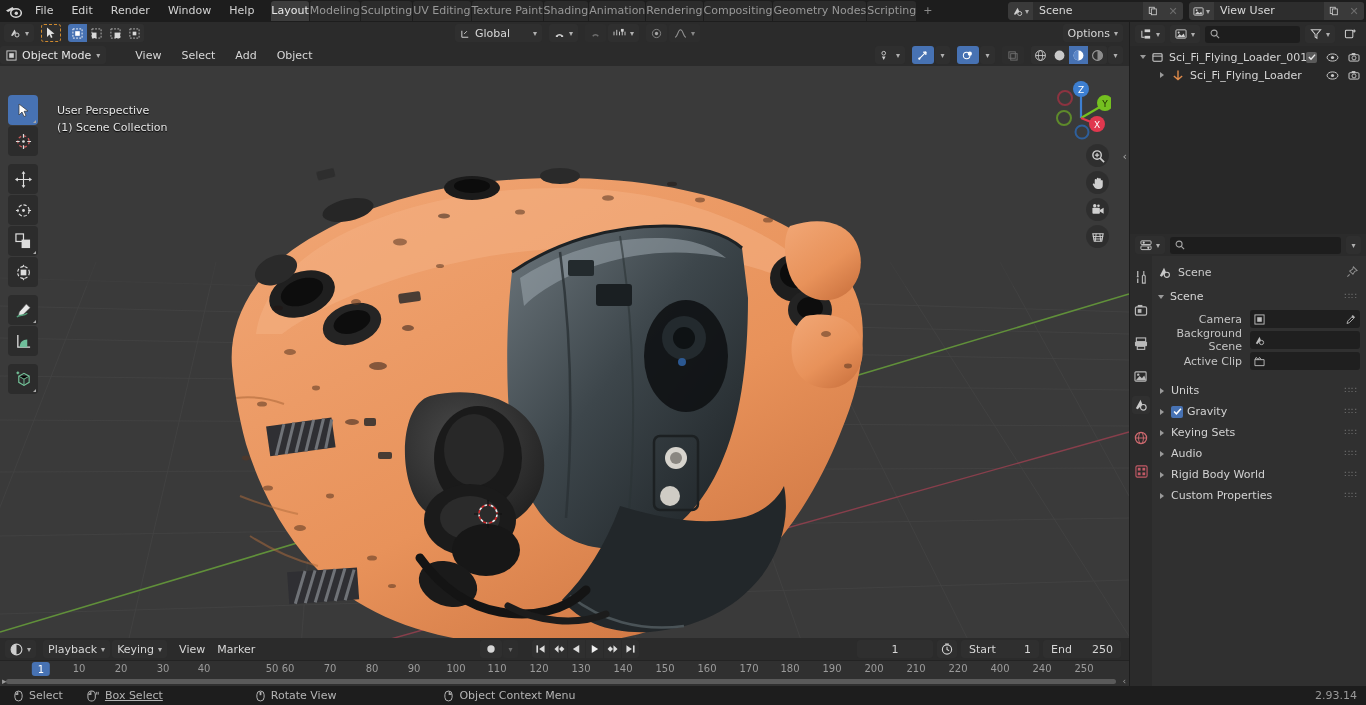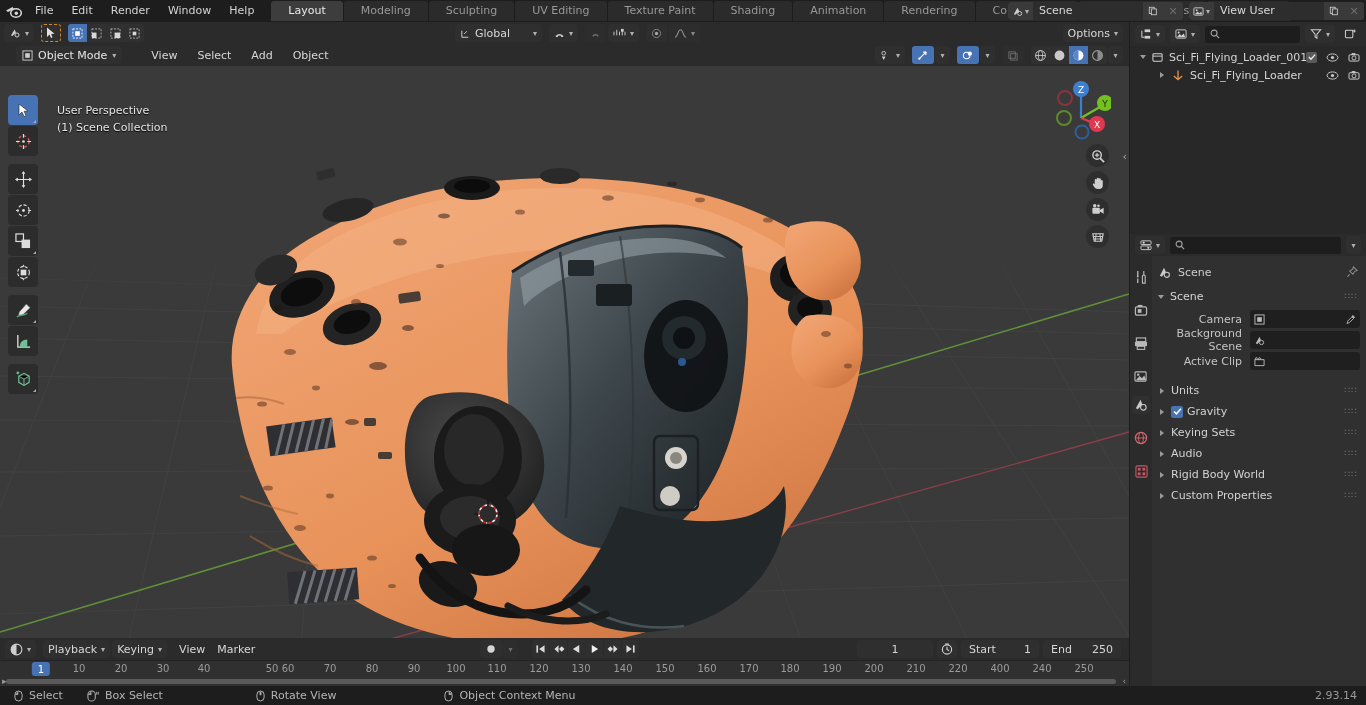--- a/index.html
+++ b/index.html
@@ -6,35 +6,35 @@
   html,body{ width:1366px; height:705px; overflow:hidden; background:#1d1d1d;
     font-family:"DejaVu Sans", sans-serif; font-size:11px; color:#e5e5e5; -webkit-font-smoothing:antialiased;}
   #app{position:relative;width:1366px;height:660px;}
 
   
   .topbar{position:absolute;left:0;top:0;width:1366px;height:22px;background:#1d1d1d;display:flex;align-items:center;}
   .blender-logo{width:26px;height:22px;display:flex;align-items:center;justify-content:center;}
   .menu{display:flex;align-items:center;gap:0px;}
   .menu-item{padding:2px 9px;color:#d3d3d3;font-size:11px;line-height:14px;border-radius:3px;white-space:nowrap;}
   .ws-tabs{display:flex;align-items:center;height:22px;gap:1px;margin-left:8px;}
-  .ws-tab{padding:3px 17px 4px;font-size:11px;color:#989898;background:#2b2b2b;border-radius:3px 3px 0 0;height:20px;line-height:13px;white-space:nowrap;}
+  .ws-tab{padding:3px 0 4px;font-size:11px;color:#989898;background:#2b2b2b;border-radius:3px 3px 0 0;height:20px;line-height:13px;white-space:nowrap;}
   .ws-tab.active{background:#3d3d3d;color:#e8e8e8;}
   .ws-tab.plus{padding:3px 6px;color:#8b8b8b;background:transparent;}
   .topbar-right{position:absolute;right:2px;top:2px;display:flex;align-items:center;gap:6px;height:18px;}
   .field-grp{display:flex;align-items:center;height:18px;background:#232323;border-radius:3px;overflow:hidden;}
   .fg-icon{display:flex;align-items:center;gap:2px;background:#3a3a3a;height:18px;padding:0 4px;border-radius:3px 0 0 3px;}
   .fg-name{background:#2d2d2d;height:18px;line-height:18px;padding:0 6px;font-size:11px;color:#d8d8d8;min-width:110px;}
   .fg-btn{background:#3a3a3a;height:18px;width:20px;display:flex;align-items:center;justify-content:center;}
   .fg-btn.dim{color:#6d6d6d;}
   .carets{font-size:8px;color:#b0b0b0;}
 
   
   .area-3d{position:absolute;left:0;top:22px;width:1129px;height:616px;background:#393939;}
   .hdr{height:22px;background:#2b2b2b;display:flex;align-items:center;padding:0 4px;position:relative;}
-  .hdr2{height:22px;background:#2b2b2b;display:flex;align-items:center;padding:0 16px;position:relative;gap:8px;}
+  .hdr2{height:22px;background:#2b2b2b;display:flex;align-items:center;padding:0 0;position:relative;gap:8px;}
   .btn{height:18px;display:flex;align-items:center;gap:3px;padding:0 6px;background:#2f2f2f;border-radius:3px;font-size:11px;color:#d7d7d7;white-space:nowrap;}
   .btn.flat{background:transparent;}
   .btn.icononly{padding:0 4px;}
   .seg{display:flex;height:18px;border-radius:3px;overflow:hidden;background:#2f2f2f;}
   .seg > div{width:19px;height:18px;display:flex;align-items:center;justify-content:center;background:#303030;}
   .seg > div.on{background:#4772b3;}
   .gap{width:7px;}
   .gap2{width:14px;}
   .drop{height:18px;display:flex;align-items:center;gap:4px;padding:0 5px 0 5px;background:#2f2f2f;border-radius:3px;color:#d7d7d7;}
   .dropc{height:18px;width:15px;display:flex;align-items:center;justify-content:center;background:#2f2f2f;border-radius:3px;}
@@ -1098,21 +1098,21 @@
   <div class="status">
     <div class="st-item" style="margin-left:14px;">
       <span>
         <svg width="9" height="12" viewBox="0 0 10 13">
             <rect x="1" y="1" width="8" height="11" rx="4" fill="none" stroke="#b4b4b4" stroke-width="1.1"></rect>
             <path d="M1 5.5 L4.8 5.5 L4.8 1" fill="#b4b4b4" opacity="0.9"></path>
           </svg>
       </span>
       <span>Select</span>
     </div>
-    <div class="st-item" style="margin-left:24px;">
+    <div class="st-item" style="margin-left:24px;text-decoration:underline;">
       <span>
         <svg width="12" height="12" viewBox="0 0 13 13">
             <rect x="1" y="1" width="8" height="11" rx="4" fill="none" stroke="#b4b4b4" stroke-width="1.1"></rect>
             <path d="M1 5.5 L4.8 5.5 L4.8 1" fill="#b4b4b4" opacity="0.9"></path>
             <path d="M10.5 2 L10.5 5 M12.2 2 L12.2 5" stroke="#b4b4b4" stroke-width="1"></path>
           </svg>
       </span>
       <span>Box Select</span>
     </div>
     <div class="st-item" style="margin-left:93px;">

